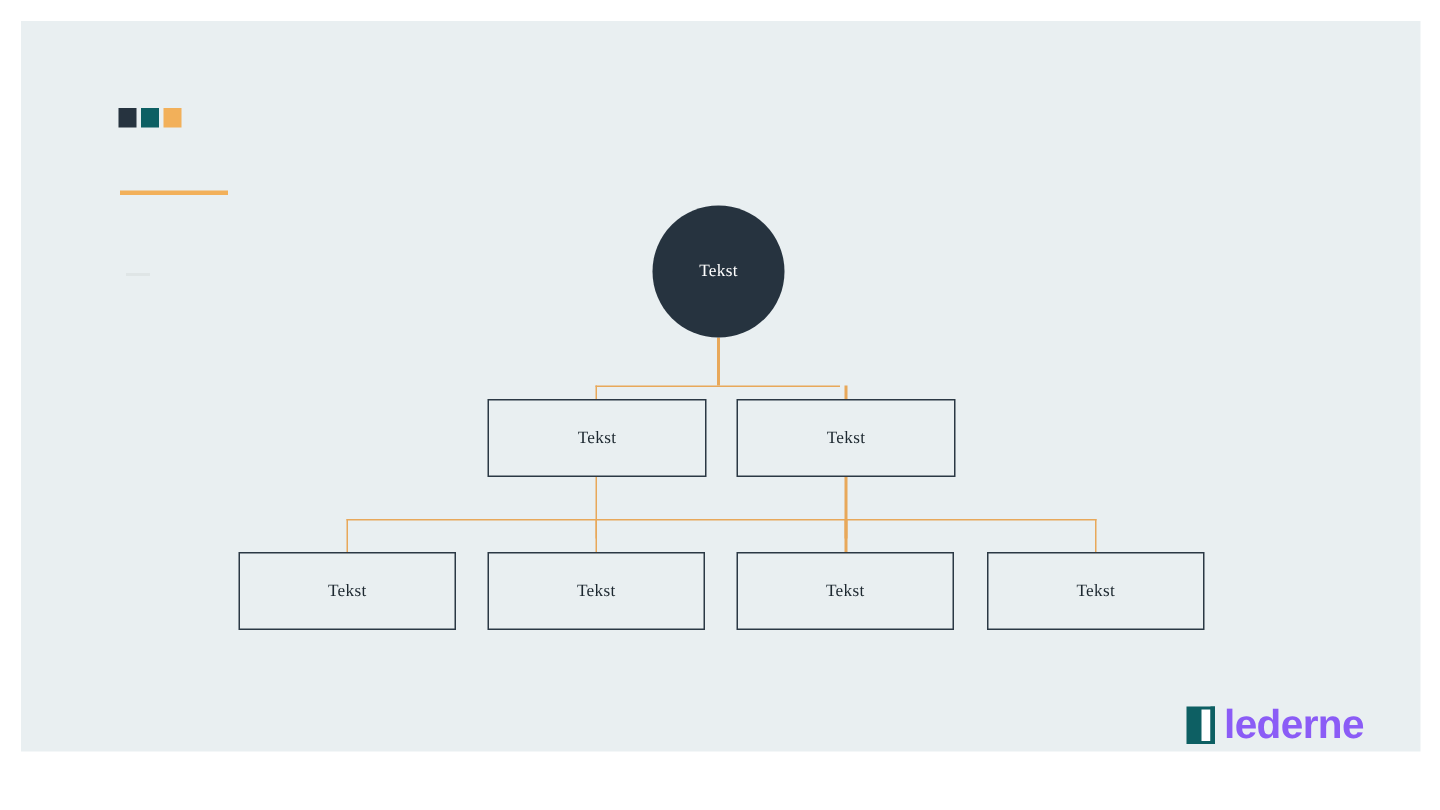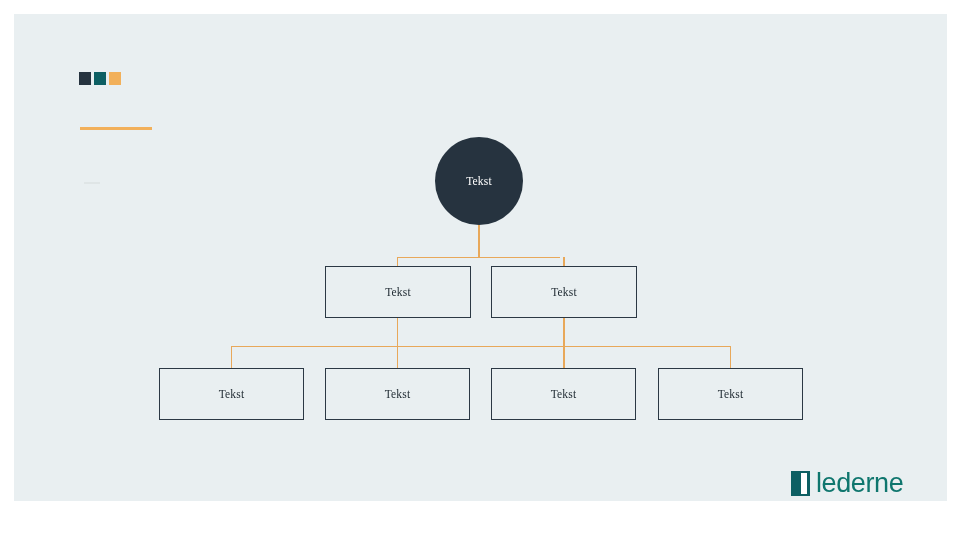--- a/index.html
+++ b/index.html
@@ -172,16 +172,16 @@
       <span class="node-label">Tekst</span>
     </div>
 
   </div>
 
   <div id="logo" style="position:absolute; left:777px; top:456px; display:flex; align-items:center; gap:6px;">
     <span style="display:inline-block; width:19px; height:25px; position:relative; background:#0d5f63;">
       <span style="position:absolute; left:10px; top:2px; width:6px; height:21px; background:#ffffff;"></span>
       <span style="position:absolute; left:16px; top:0px; width:3px; height:25px; background:#0d5f63;"></span>
     </span>
-    <span style="font-family:'Liberation Sans', sans-serif; font-size:27px; font-weight:400; color:#0f766e; letter-spacing:-0.4px; line-height:1;">lederne</span>
+    <span style="font-family:'Liberation Sans', sans-serif; font-size:27px; font-weight:700; color:#8b5cf6; letter-spacing:-0.4px; line-height:1;">lederne</span>
   </div>
 
 </div>
 
 </body></html>

